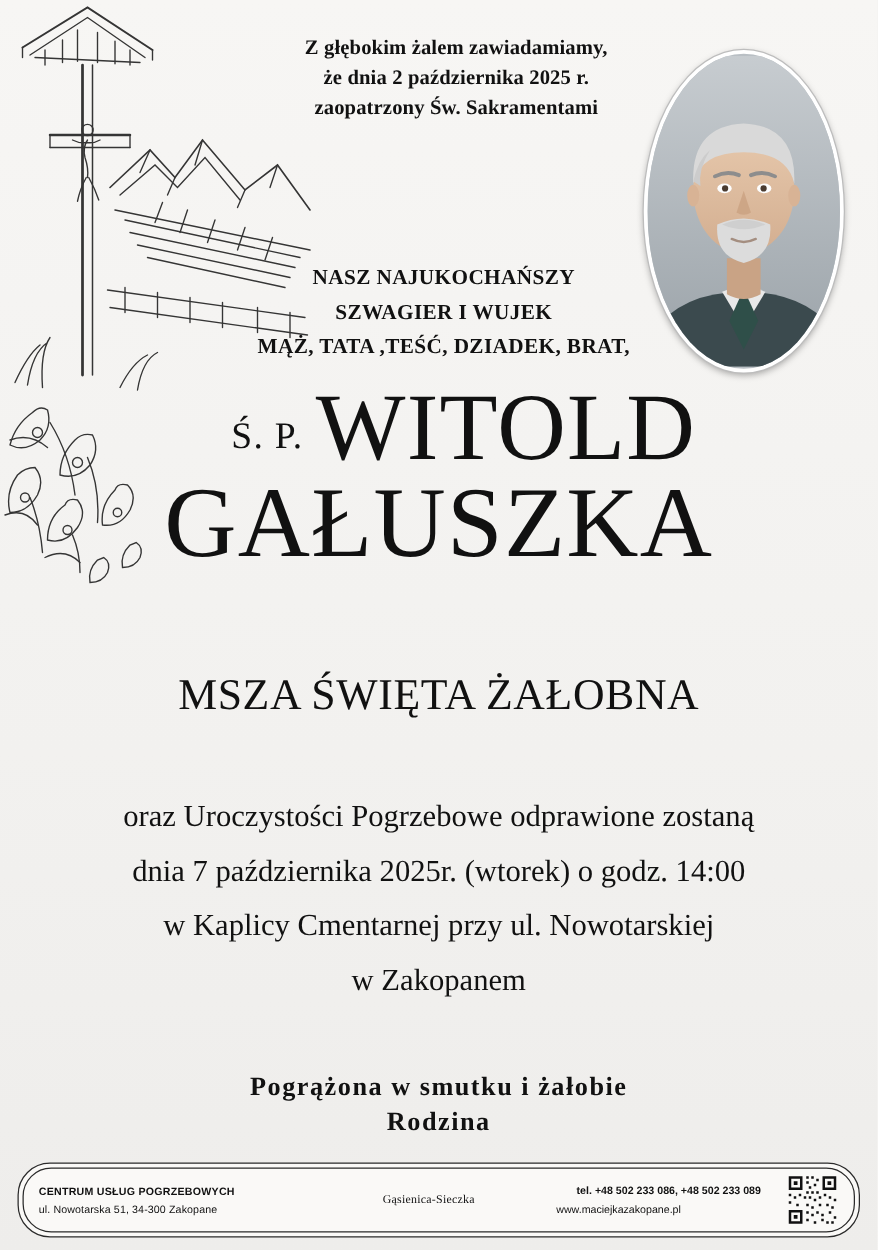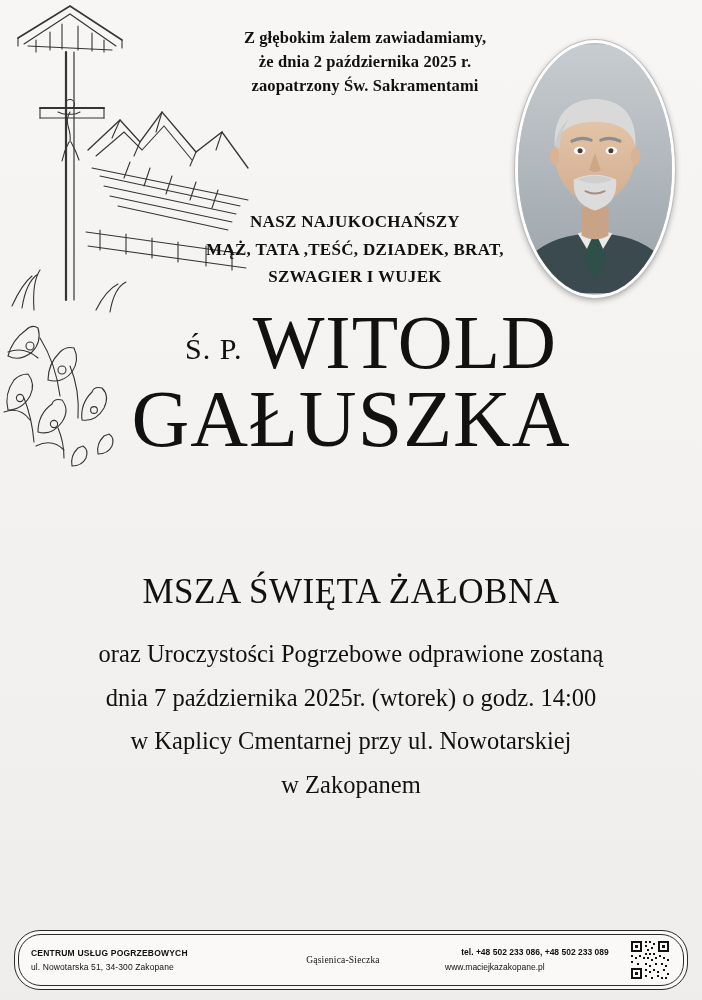--- a/index.html
+++ b/index.html
@@ -115,21 +115,21 @@
     font-weight: normal;
     letter-spacing: 1px;
     line-height: 1.05;
     margin-top: -2px;
   }
 
   
   .mass-title {
     position: absolute;
     left: 0; right: 0;
-    top: 572px;
+    top: 536px;
     text-align: center;
     font-family: "Liberation Serif", serif;
     font-size: 35px;
     letter-spacing: 0.5px;
   }
 
   
   .details {
     position: absolute;
     left: 0; right: 0;
@@ -346,41 +346,45 @@
   </div>
 
   <div class="intro">
     <div>Z głębokim żalem zawiadamiamy,</div>
     <div>że dnia 2 października 2025 r.</div>
     <div>zaopatrzony Św. Sakramentami</div>
   </div>
 
   <div class="relation">
     <div>NASZ  NAJUKOCHAŃSZY</div>
+    <div>SZWAGIER I WUJEK</div>
     <div>MĄŻ, TATA ,TEŚĆ, DZIADEK, BRAT,</div>
-    <div>SZWAGIER I WUJEK</div>
   </div>
 
   <div class="name-block">
     <div class="name-line1">
       <span class="sp">Ś. P.</span>
       <span class="first-name">WITOLD</span>
     </div>
     <div class="last-name">GAŁUSZKA</div>
   </div>
 
   <div class="mass-title">MSZA ŚWIĘTA ŻAŁOBNA</div>
 
   <div class="details">
     <div>oraz Uroczystości Pogrzebowe odprawione zostaną</div>
     <div>dnia 7 października 2025r. (wtorek) o godz. 14:00</div>
     <div>w Kaplicy Cmentarnej przy ul. Nowotarskiej</div>
     <div>w Zakopanem</div>
   </div>
 
+  <div class="family">
+    <div>Pogrążona w smutku i żałobie</div>
+    <div>Rodzina</div>
+  </div>
 
   <div class="footer">
     <div class="footer-col f-left">
       <div class="t1">CENTRUM USŁUG POGRZEBOWYCH</div>
       <div class="t2">ul. Nowotarska 51, 34-300 Zakopane</div>
     </div>
 
     <div class="footer-col f-logo">
       <div class="brand-top">Gąsienica-Sieczka</div>
     </div>

